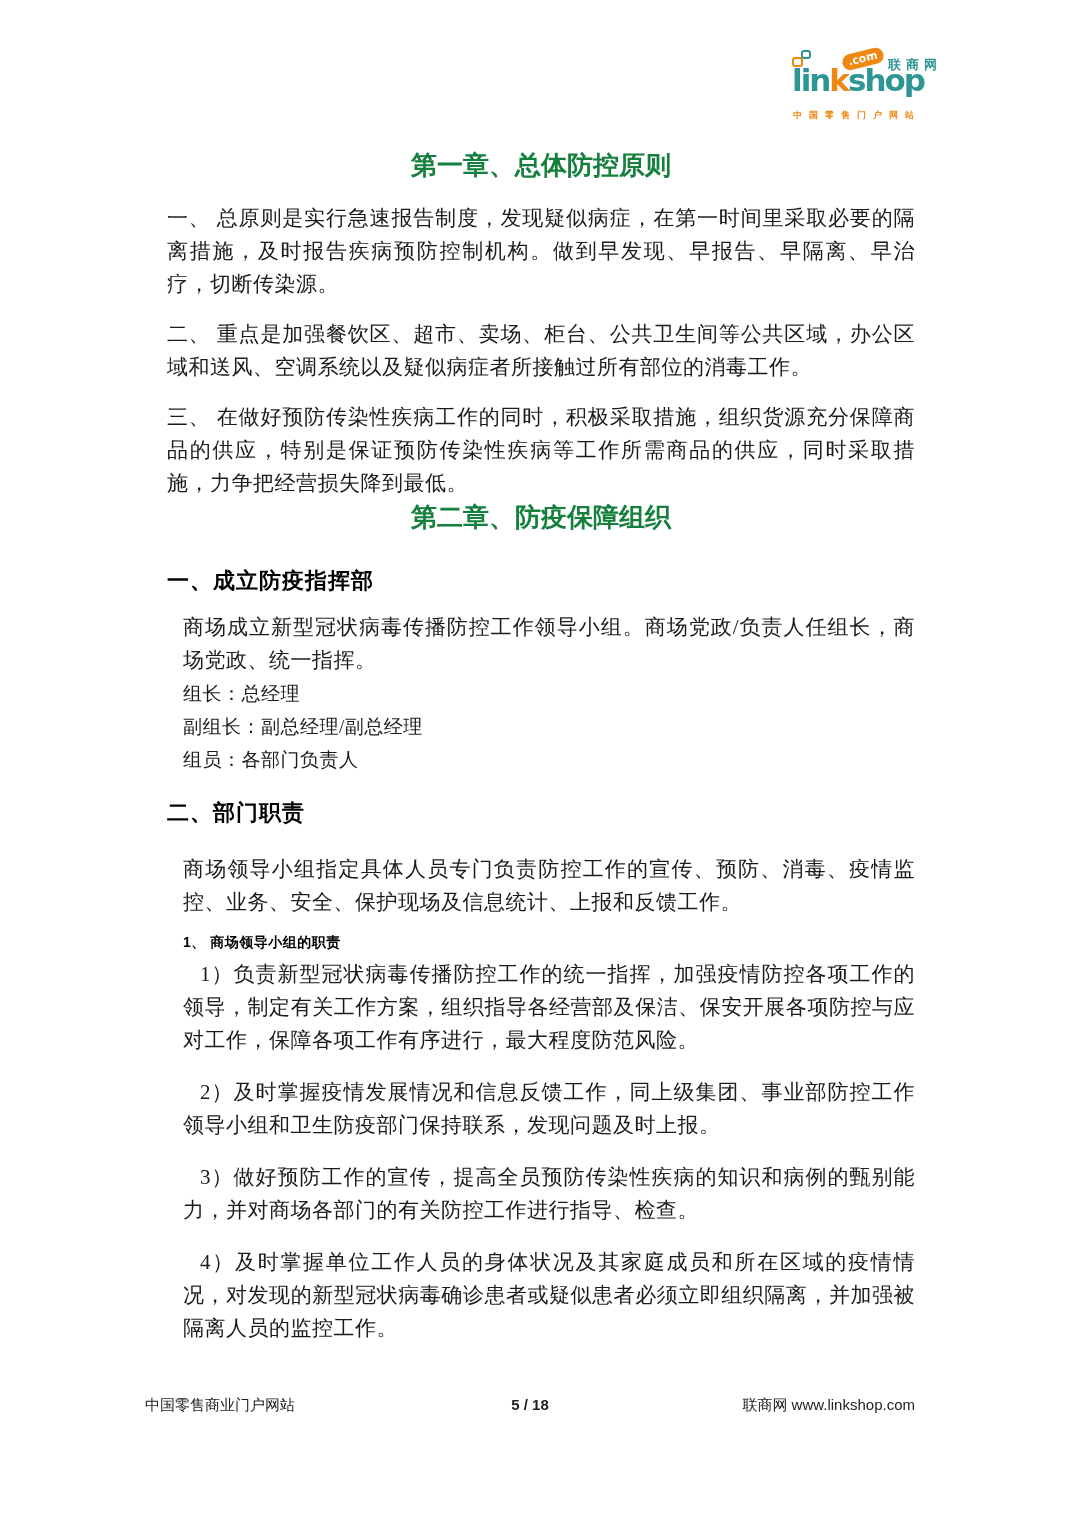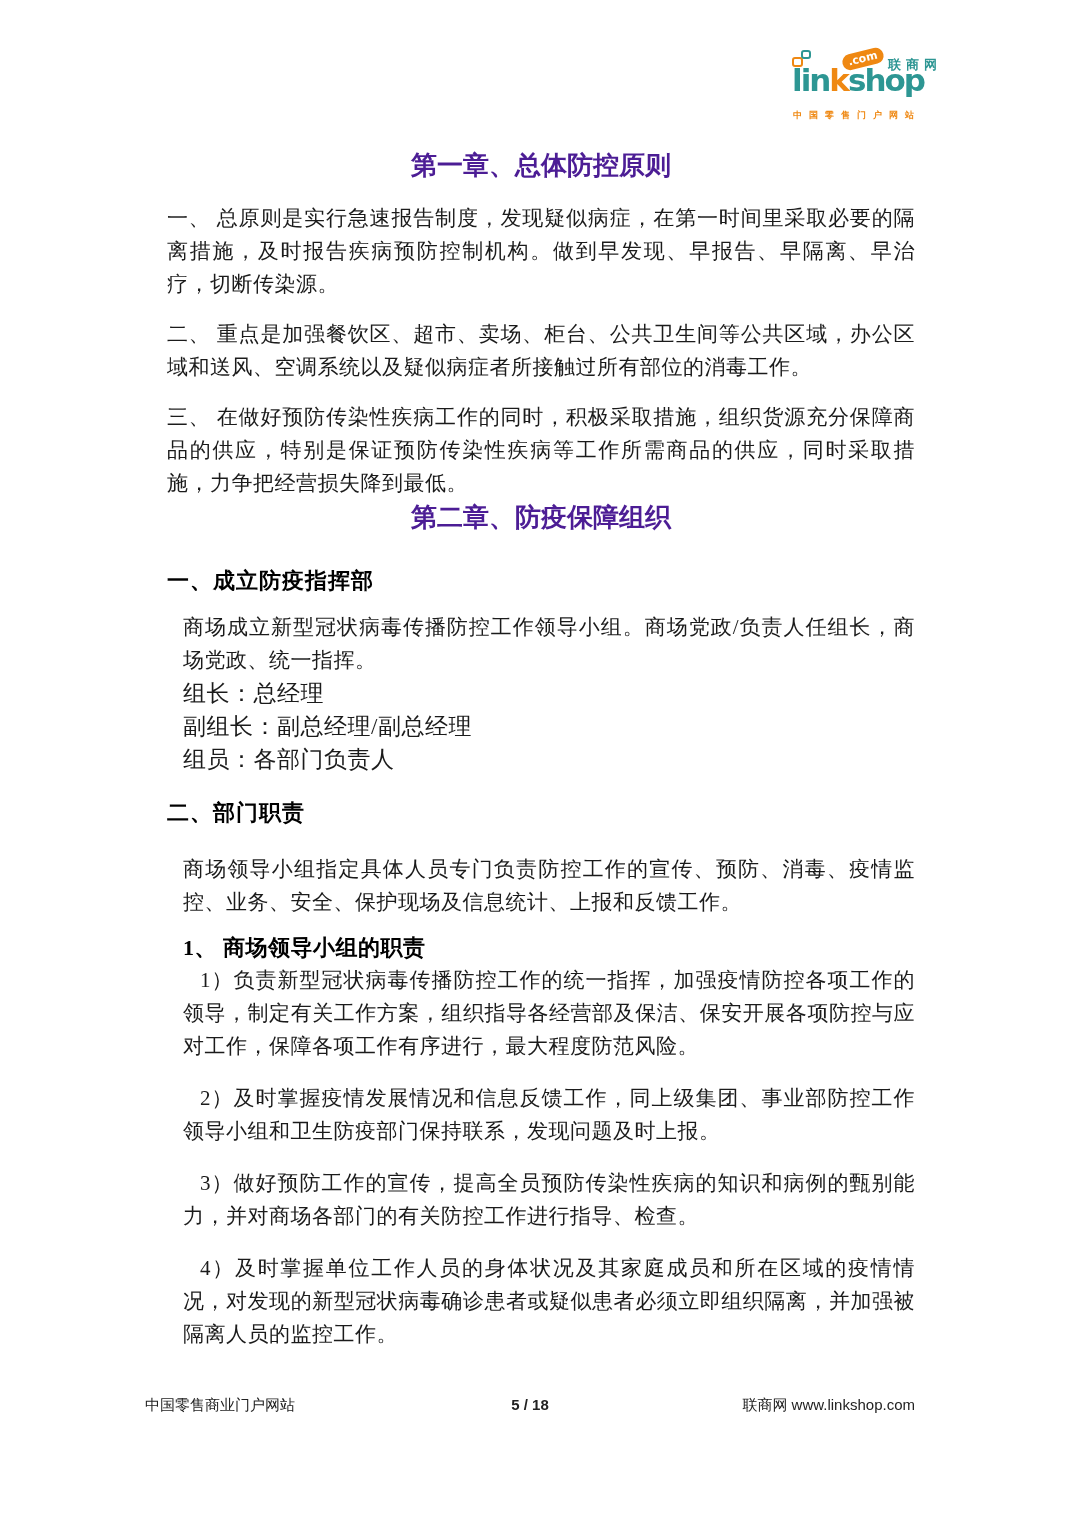--- a/index.html
+++ b/index.html
@@ -43,44 +43,44 @@
   .logo-icon { position: absolute; top: 4px; left: 2px; width: 26px; height: 20px; }
   .logo-icon .sq { position: absolute; border-radius: 3px; background: #fff; }
   .logo-icon .sq1 { left: 0; top: 7px; width: 11px; height: 10px; border: 2px solid #ef8812; }
   .logo-icon .sq2 { left: 9px; top: 0; width: 10px; height: 9px; border: 2px solid #2d9693; }
 
   
   .content { padding: 148px 165px 0 167px; }
   .chapter-title {
     font-family: "Liberation Sans", "DejaVu Sans", sans-serif;
     font-size: 26px; font-weight: 700; line-height: 34px;
-    text-align: center; color: #4c1d95;
+    text-align: center; color: #15803d;
   }
   .chapter-title.second { }
   .para {
     font-size: 21px; line-height: 33px; letter-spacing: 0.5px;
     text-align: justify; color: #1b1b1b;
   }
   .para.first { margin-top: 20px; }
   .para.gap { margin-top: 17px; }
   .section-heading {
     font-family: Liberation Sans, sans-serif;
     font-size: 22px; font-weight: 700; line-height: 30px; color: #000;
     letter-spacing: 1px;
   }
   .section-heading.s1 { margin-top: 32px; }
   .section-heading.s2 { margin-top: 22px; }
   .indent1 { margin-left: 16px; }
   .body-after-heading { margin-top: 15px; }
   .body-after-heading2 { margin-top: 25px; }
-  .leader-line { font-size: 23px; line-height: 33px; letter-spacing: 0.5px; }
+  .leader-line { font-size: 19px; line-height: 33px; letter-spacing: 0.5px; }
   .sub-heading {
-    font-family: Liberation Serif, serif;
-    font-size: 22px; font-weight: 700; line-height: 30px; color: #000;
-    margin-top: 14px; margin-left: 16px; letter-spacing: 0.5px;
+    font-family: Liberation Sans, sans-serif;
+    font-size: 14px; font-weight: 700; line-height: 30px; color: #000;
+    margin-top: 8px; margin-left: 16px; letter-spacing: 0.5px;
   }
   .item {
     font-size: 21px; line-height: 33px; letter-spacing: 0.5px;
     text-align: justify; margin-left: 16px; text-indent: 17px;
   }
   .item.firstitem { margin-top: 1px; }
   .item.gap { margin-top: 19px; }
 
   
   .footer {

